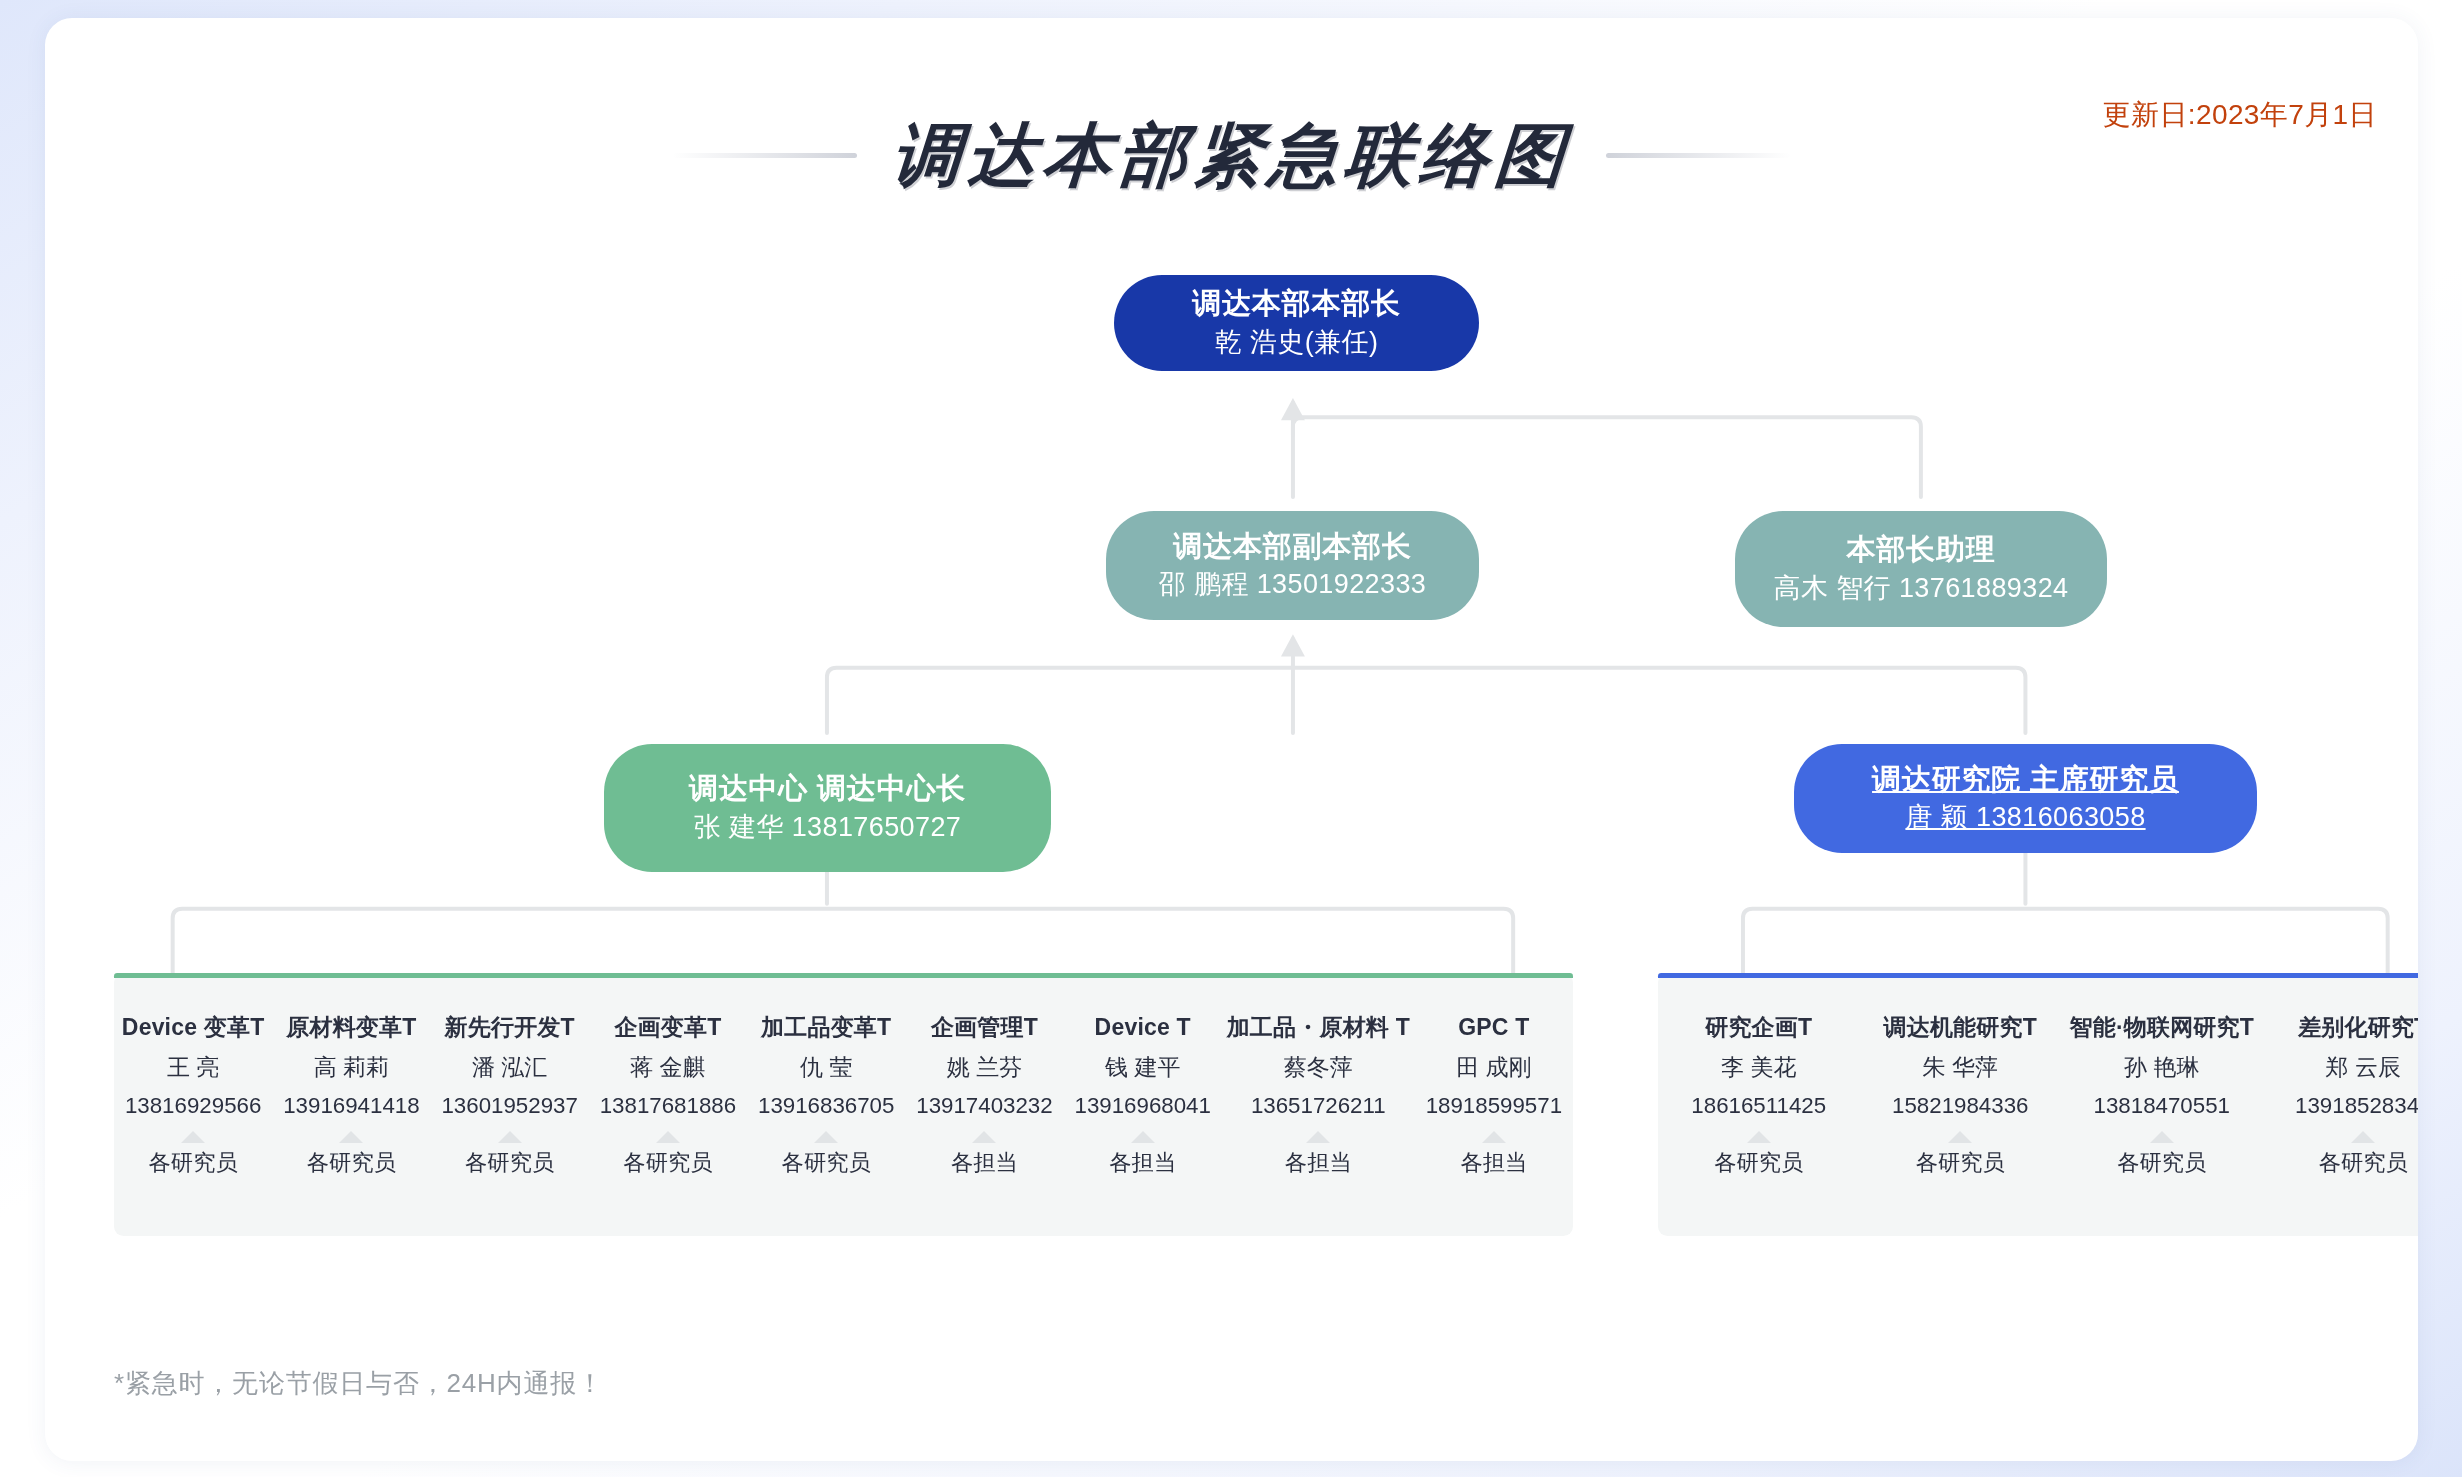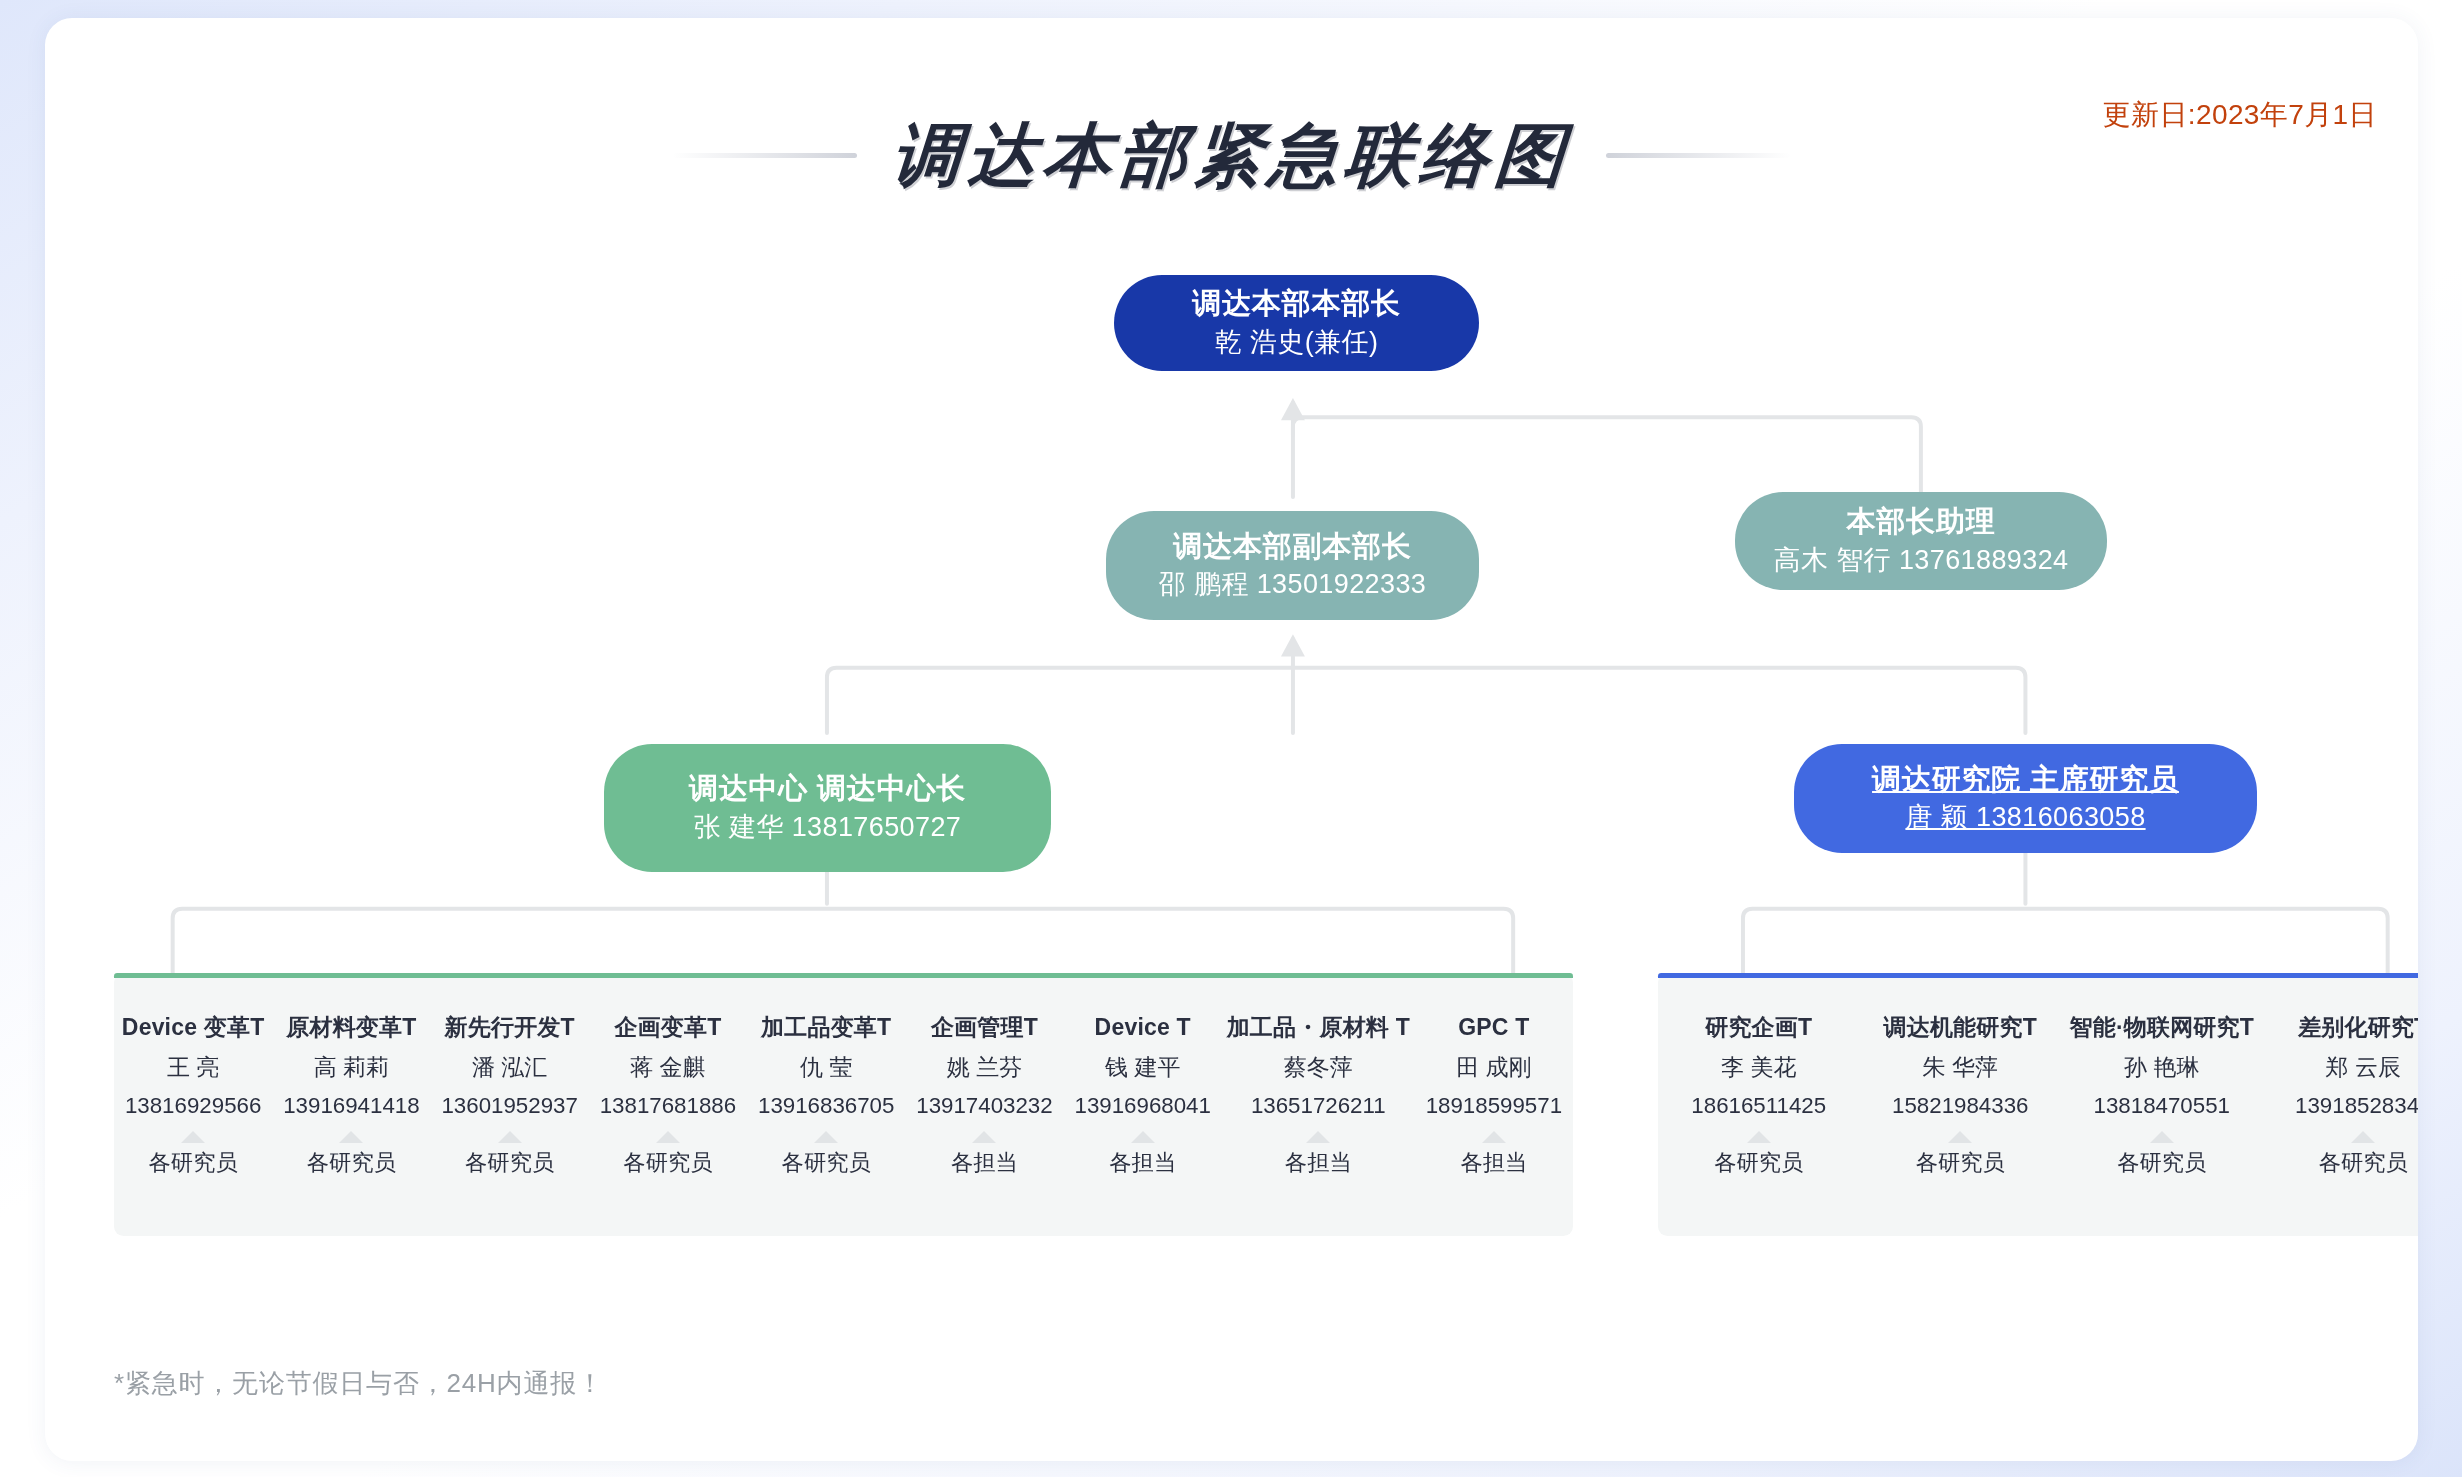--- a/index.html
+++ b/index.html
@@ -103,21 +103,21 @@
     font-size: 27px;
     font-weight: 400;
     letter-spacing: 0.4px;
     line-height: 1.28;
     margin-top: 3.2px;
     white-space: nowrap;
   }
 
   #node-head   { left: 1069px; top: 257px;  width: 365px; height: 96px; }
   #node-deputy { left: 1061px; top: 493px;  width: 373px; height: 109px; align-items: center; }
-  #node-assist { left: 1690px; top: 474px;  width: 372px; height: 98px; }
+  #node-assist { left: 1690px; top: 493px;  width: 372px; height: 116px; }
   #node-center { left: 559px;  top: 726px;  width: 447px; height: 128px; }
   #node-inst   { left: 1749px; top: 726px;  width: 463px; height: 109px; }
 
   
   .leaf-panel {
     position: absolute;
     background: #f4f6f6;
     border-radius: 9.6px;
     box-sizing: border-box;
     display: flex;

